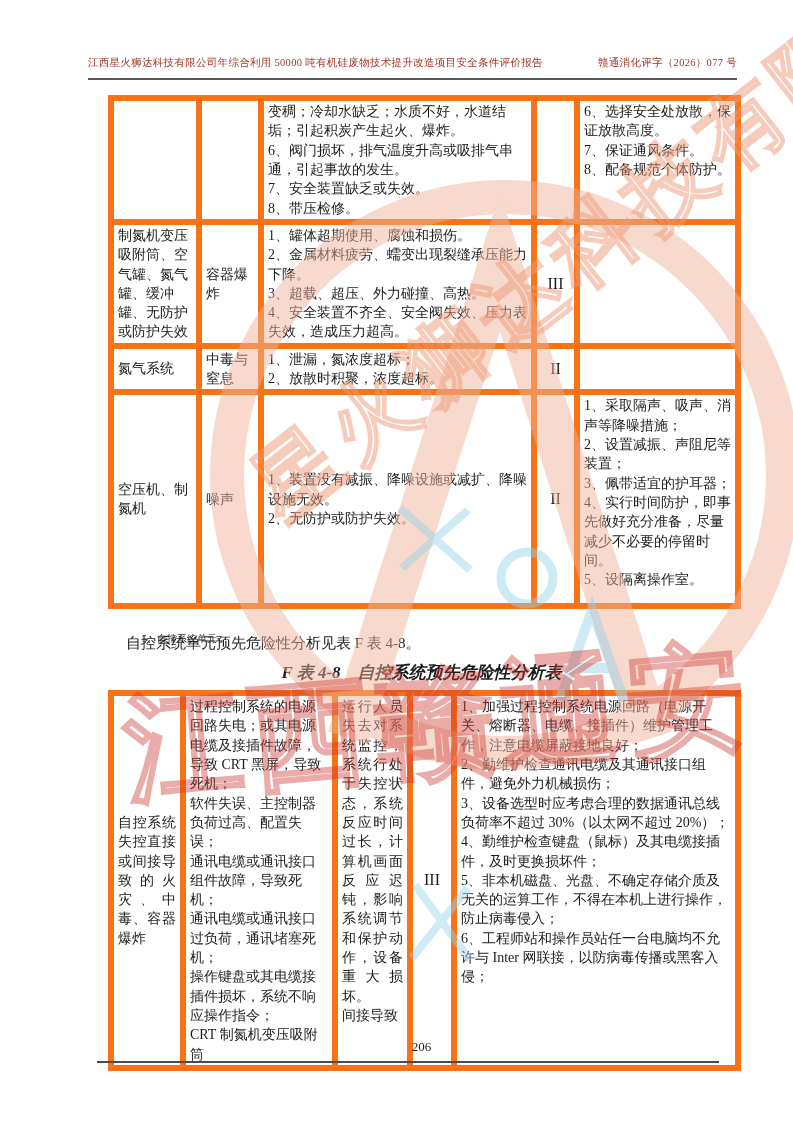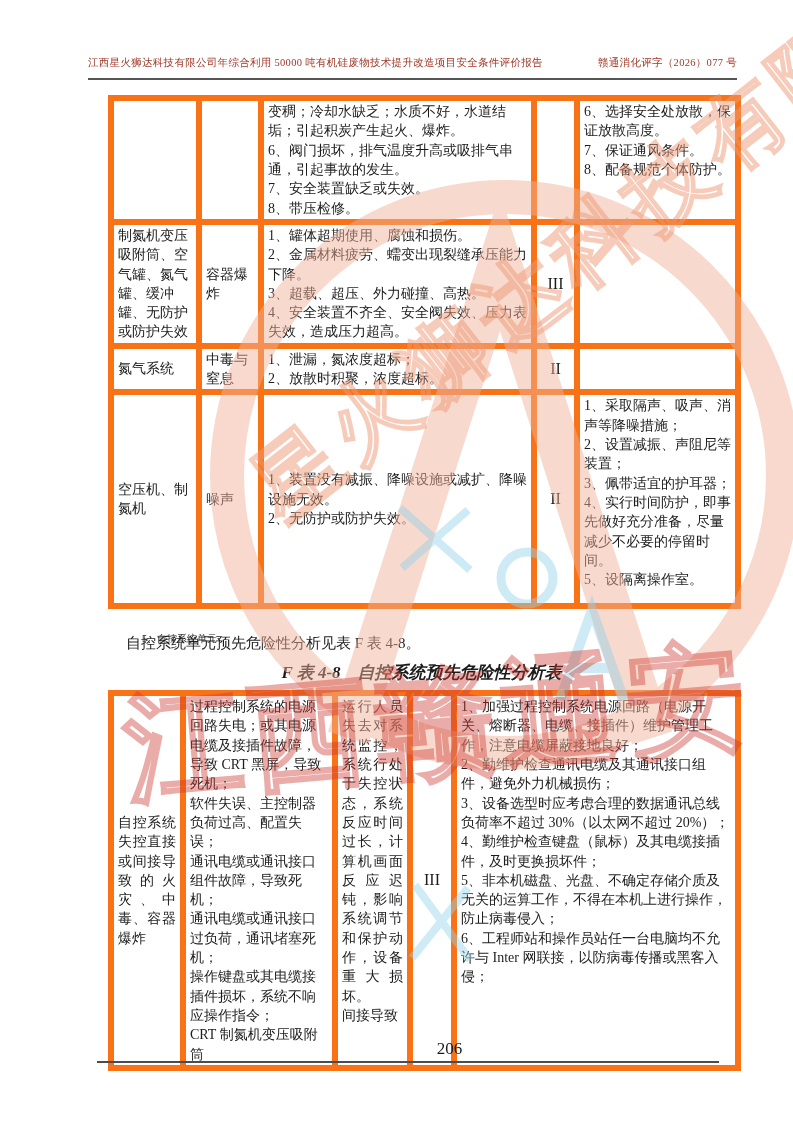--- a/index.html
+++ b/index.html
@@ -28,21 +28,21 @@
   .grade{vertical-align:middle;text-align:center;font-size:16px;}
   .t2 th{font-weight:bold;vertical-align:middle;text-align:center;font-size:15px;}
   .just{text-align:justify;}
   
   .h5{position:absolute;top:632px;left:142px;font-size:10px;z-index:2;}
   .intro{position:absolute;top:634px;left:126px;font-size:15px;z-index:2;}
   .t2title{position:absolute;top:661px;left:108px;width:627px;text-align:center;
     font-size:17px;font-weight:bold;z-index:2;font-style:italic;}
   
   .pgnum{position:absolute;top:1039px;left:108px;width:627px;text-align:center;
-    font-size:17px;z-index:2;margin-left:28px;}
+    font-size:13px;z-index:2;}
   .ftline{position:absolute;top:1061px;left:97px;width:622px;height:2px;background:#4c4c4c;z-index:2;}
   
   .wm{position:absolute;inset:0;z-index:3;pointer-events:none;}
   .wm svg{position:absolute;left:0;top:0;}
   .wmtxt{
     position:absolute;font-weight:bold;color:transparent;
     -webkit-text-stroke:2px rgba(238,152,116,0.50);
     font-family:"Liberation Serif","DejaVu Serif",serif;white-space:nowrap;
   }
   .wm-salmon{top:430px;left:300px;font-size:86px;letter-spacing:8px;

